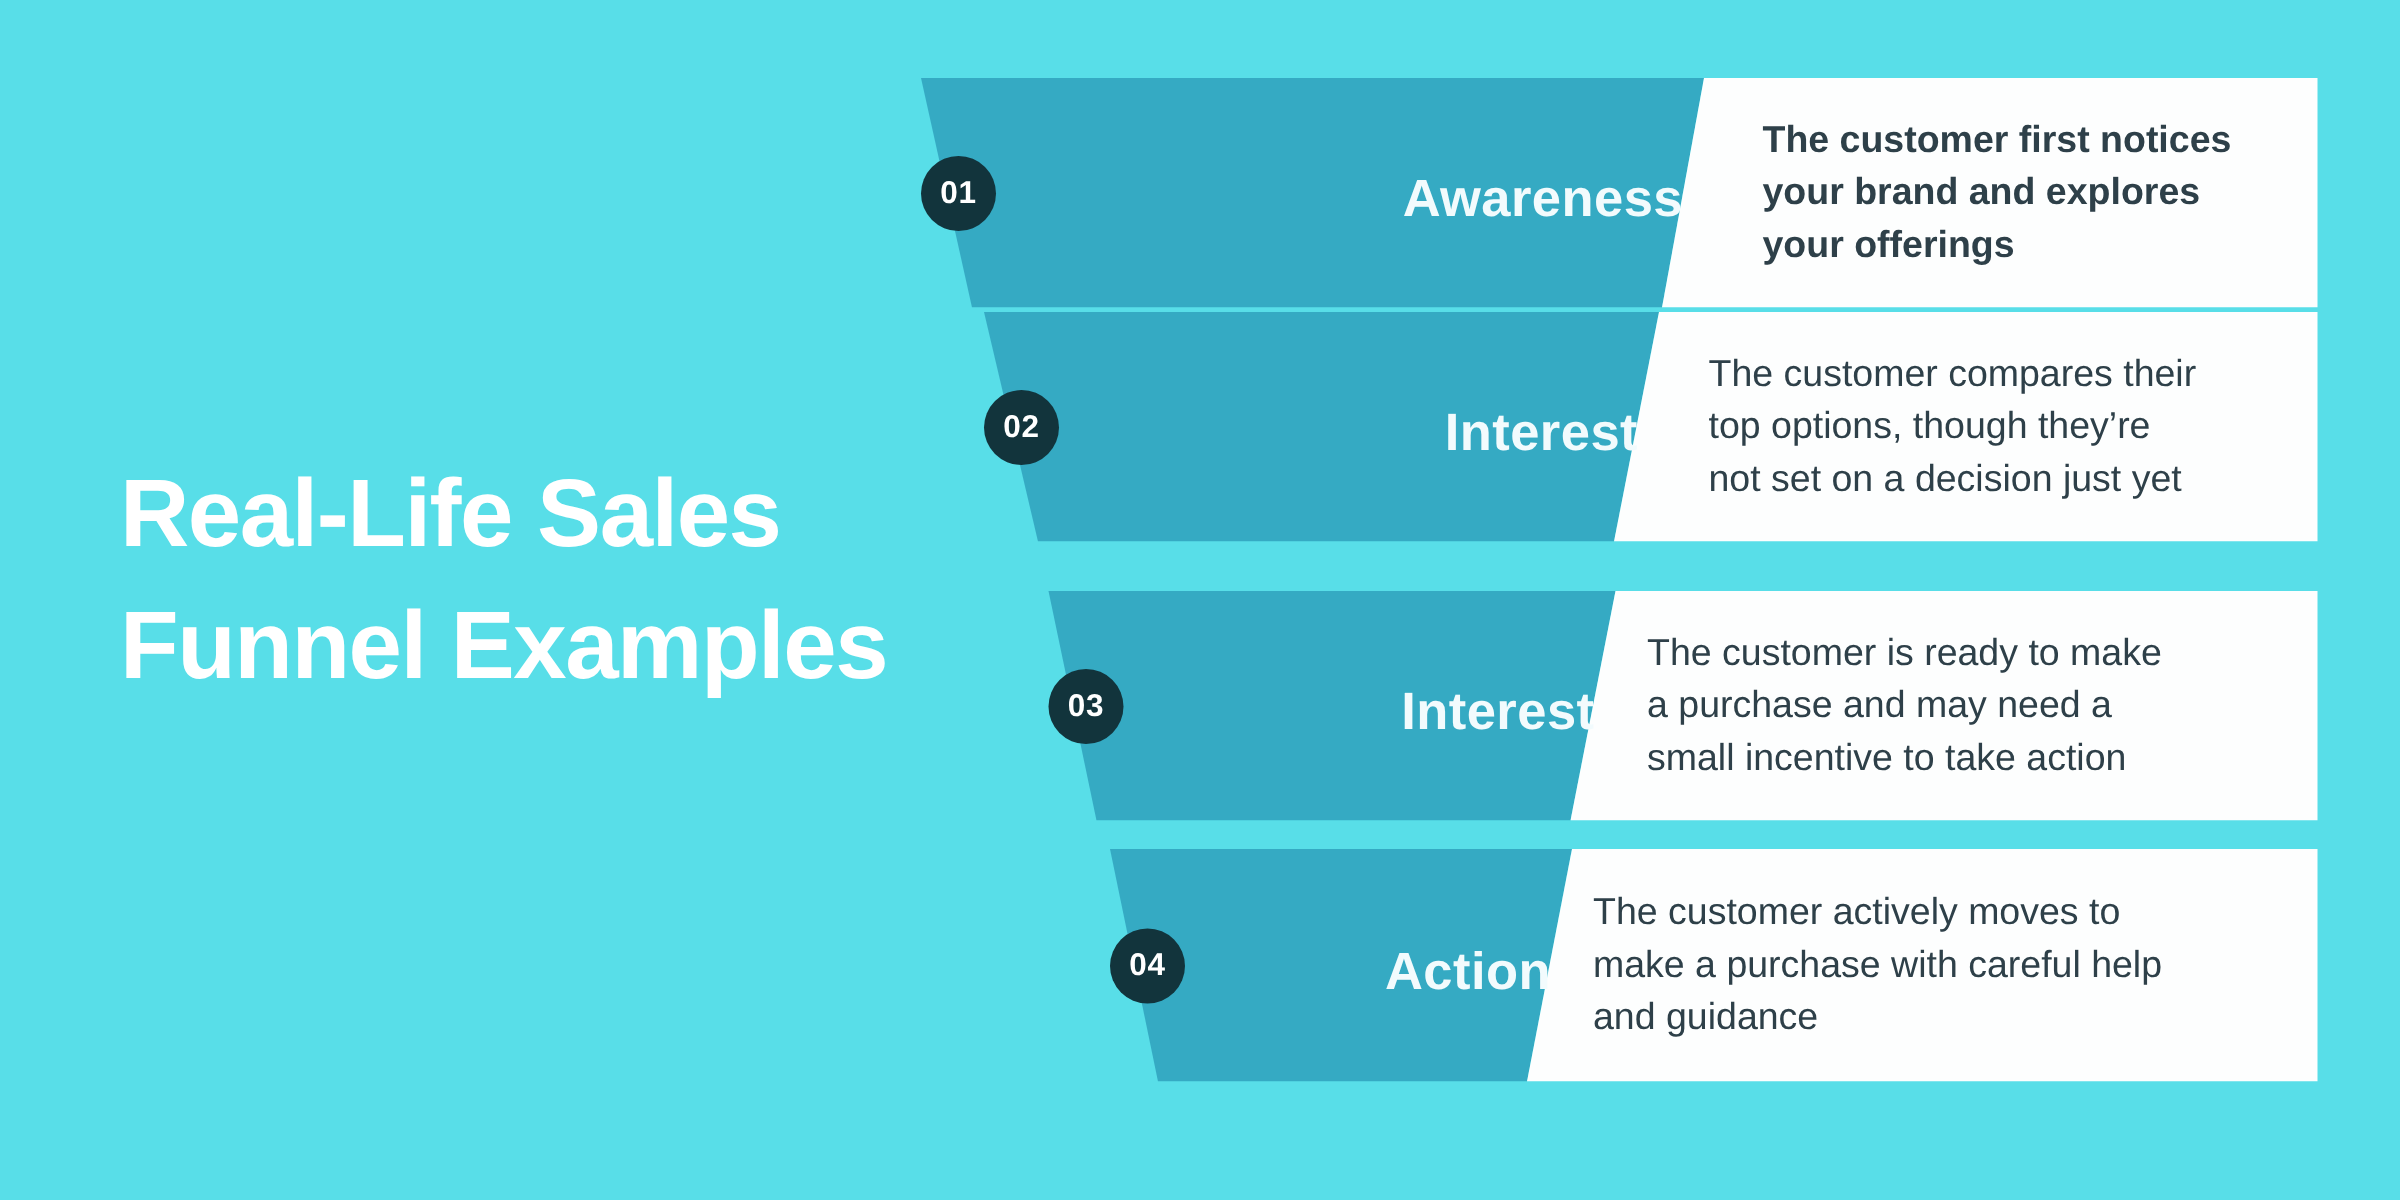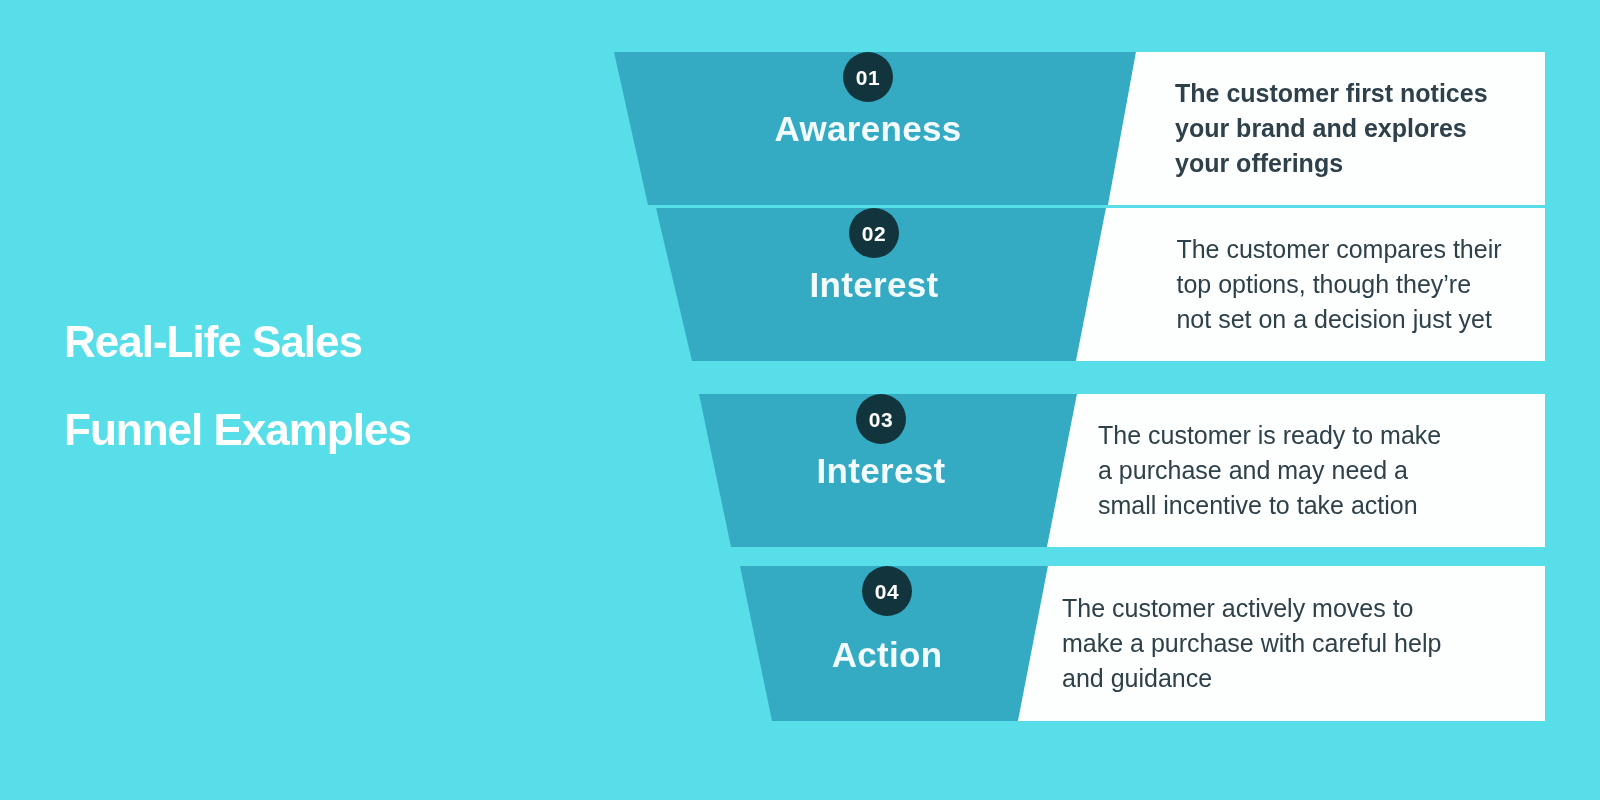--- a/index.html
+++ b/index.html
@@ -24,25 +24,26 @@
   #title-block {
     position: absolute;
     left: 64px;
     top: 298px;
     width: 600px;
   }
   .title-line {
     display: block;
     font-family: "Liberation Sans", sans-serif;
     font-weight: bold;
-    font-size: 44px;
+    font-size: 64px;
     line-height: 88px;
     letter-spacing: -1px;
     color: #ffffff;
     white-space: nowrap;
+    margin-left: 16px;
   }
 
   
   #funnel {
     position: absolute;
     left: 0;
     top: 0;
     width: 1600px;
     height: 800px;
   }
@@ -57,23 +58,23 @@
     top: 0;
     width: 1600px;
     display: block;
   }
 
   .stage-center {
     position: absolute;
     top: 0;
     height: 100%;
     display: flex;
-    flex-direction: column;
+    flex-direction: row;
     align-items: center;
-    justify-content: flex-start;
+    justify-content: space-between;
     pointer-events: none;
   }
   .badge {
     width: 50px;
     height: 50px;
     border-radius: 50%;
     background: #12343c;
     color: #ffffff;
     display: flex;
     align-items: center;
@@ -143,21 +144,21 @@
 
     <div class="stage" style="top:208px;height:153px;padding-left:15px;">
       <svg class="stage-svg" height="153" viewBox="0 0 1600 153" preserveAspectRatio="none">
         <polygon points="656,0 1106,0 1076,153 692,153" fill="#35aac3"></polygon>
         <polygon points="1106,0 1545,0 1545,153 1076,153" fill="#fdfefe"></polygon>
       </svg>
       <div class="stage-center" style="left:656px;width:436px;">
         <div class="badge">02</div>
         <div class="stage-label">Interest</div>
       </div>
-      <div class="stage-desc" style="left:1139px;width:400px;align-items:center;">
+      <div class="stage-desc" style="left:1139px;width:400px;">
         <div class="desc-text">The customer compares their
 top options, though they’re
 not set on a decision just yet</div>
       </div>
     </div>
 
     <div class="stage" style="top:394px;height:153px;">
       <svg class="stage-svg" height="153" viewBox="0 0 1600 153" preserveAspectRatio="none">
         <polygon points="699,0 1077,0 1047,153 731,153" fill="#35aac3"></polygon>
         <polygon points="1077,0 1545,0 1545,153 1047,153" fill="#fdfefe"></polygon>

